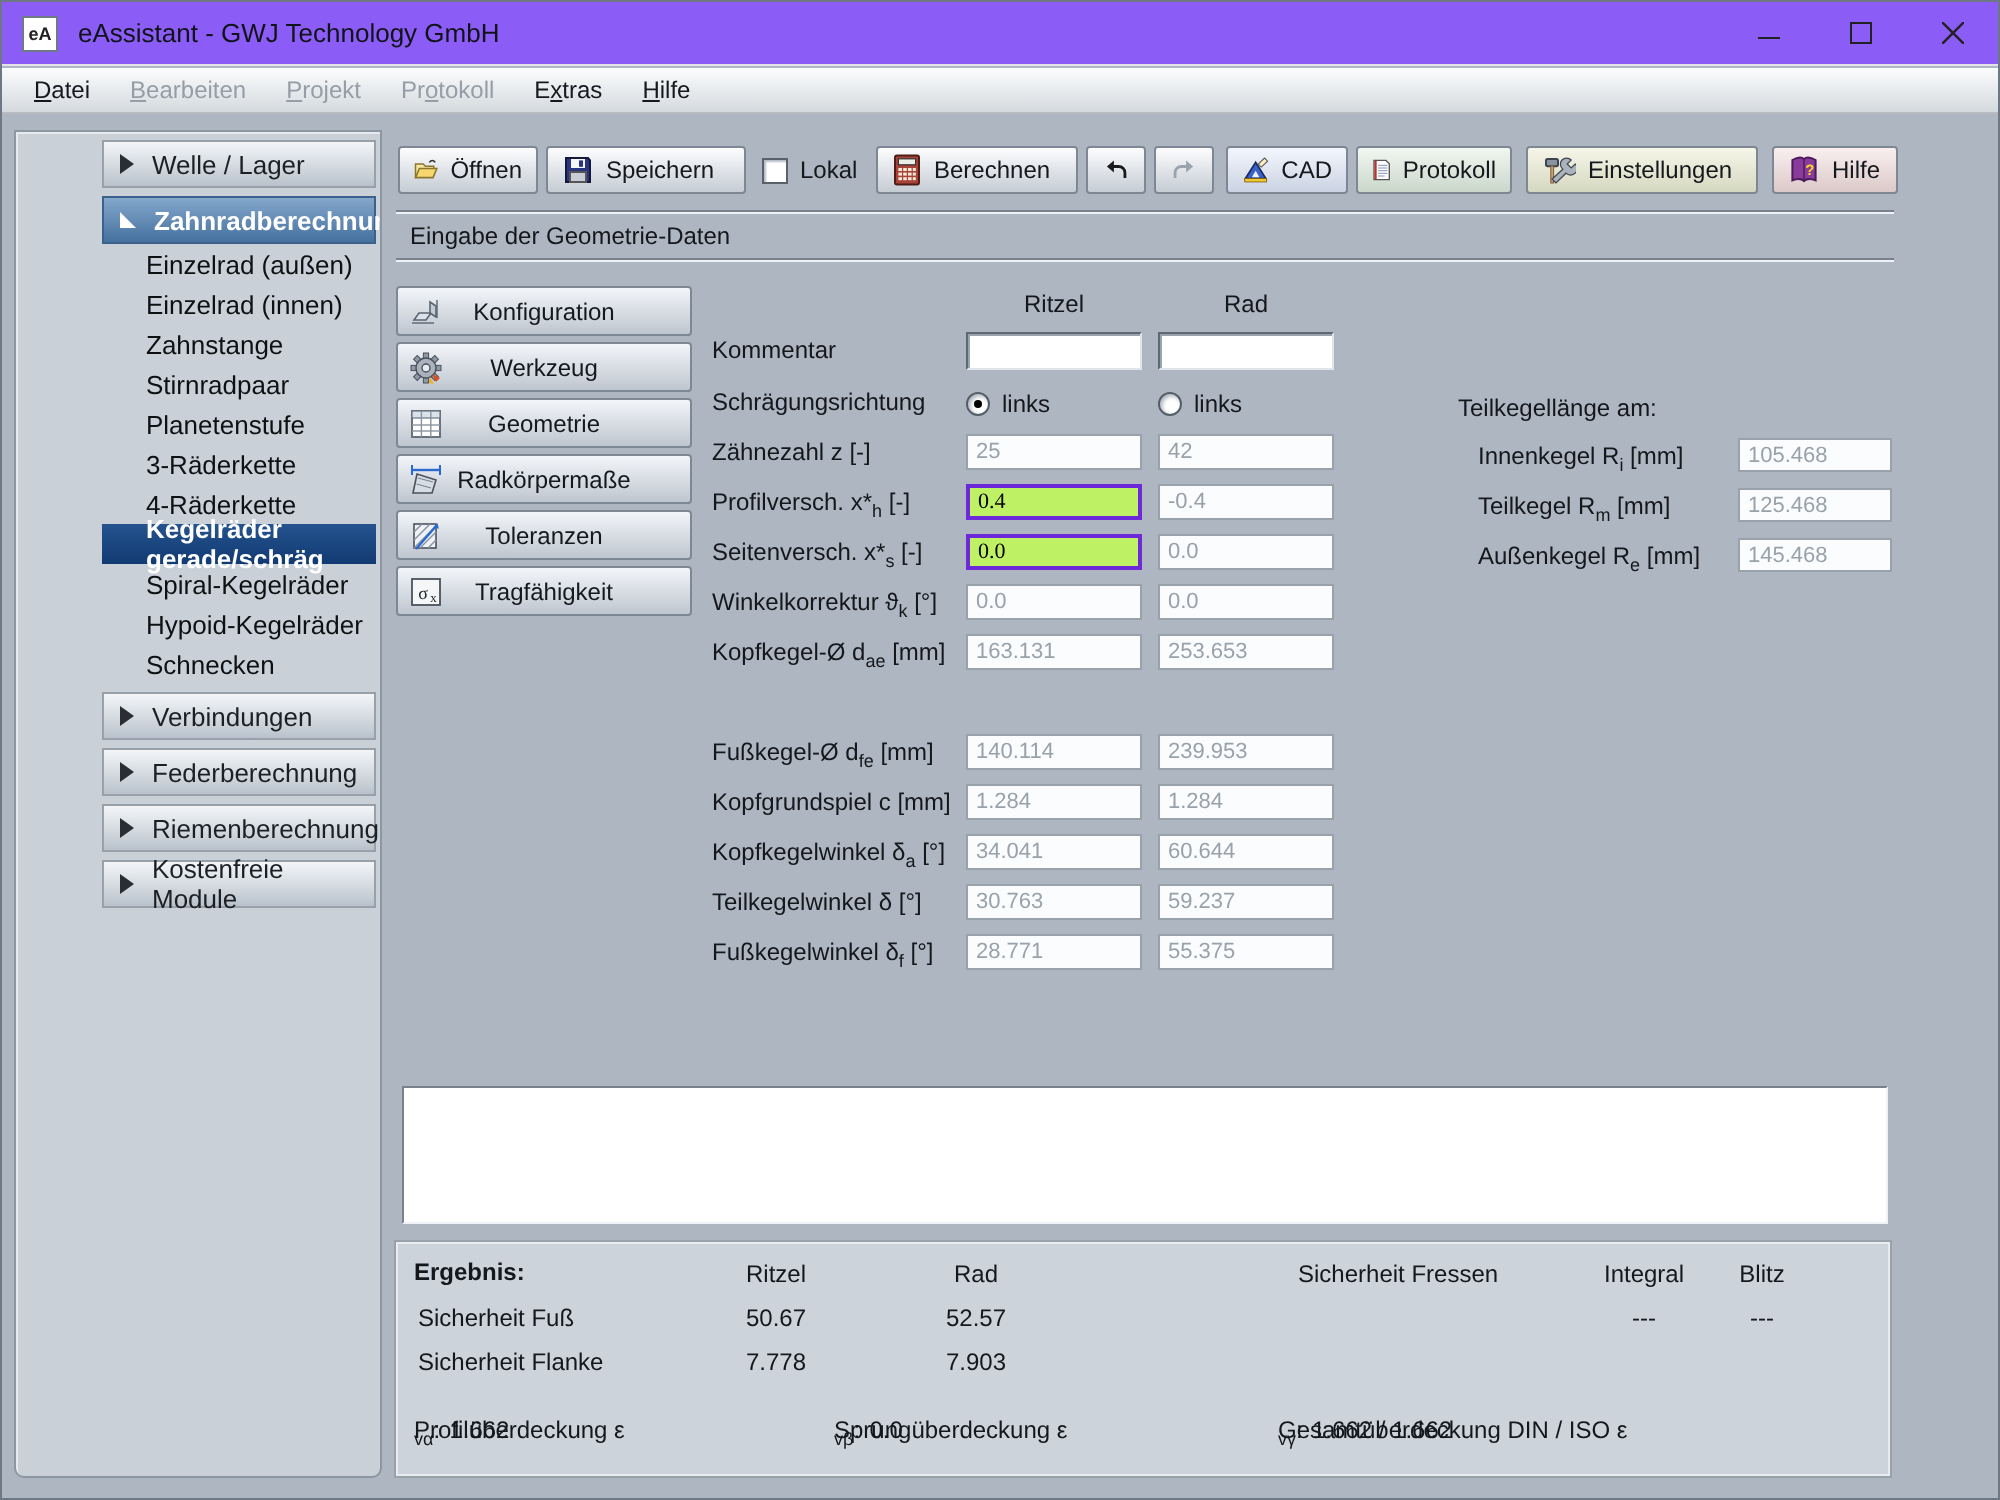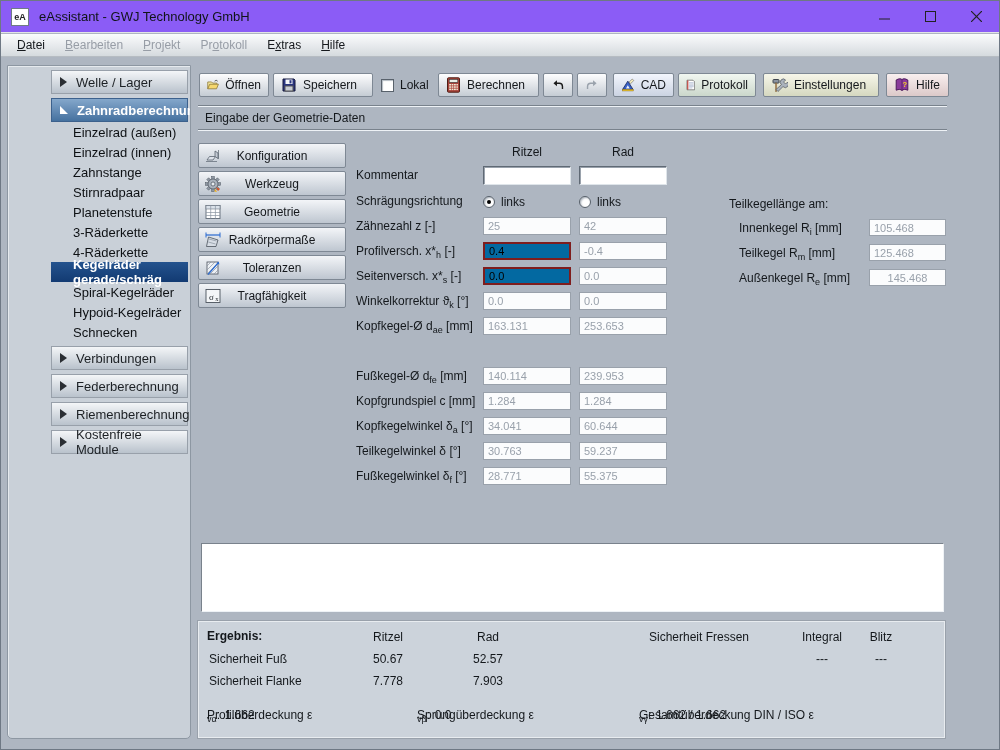--- a/index.html
+++ b/index.html
@@ -72,21 +72,21 @@
 
   
   .col-h { position:absolute; top:144px; width:88px; text-align:center; font-size:12px; color:#14181c; }
   .frow { position:absolute; left:0; width:1000px; height:19px; }
   .flabel { position:absolute; left:355px; width:126px; font-size:12px; color:#14181c; line-height:19px; }
   .fsub { font-size:9px; }
   .fld { position:absolute; width:88px; height:18px; font-size:11px; padding:0 4px;
          font-family:"Liberation Sans",sans-serif; }
   .fld.ritzel { left:482px; } .fld.rad { left:578px; }
   .fld.ro { background:#fbfcfd; color:#99a1ab; border:1px solid #99a1ab; }
-  .fld.ed { background:#0369a1; color:#000; border:2px solid #7f1d1d; }
+  .fld.ed { background:#bef264; color:#000; border:2px solid #6d28d9;font-family:Liberation Serif, serif; }
   .fld.comment { background:#fff; color:#000; height:19px; border:1px solid;
                  border-color:#5f6974 #dfe5ea #dfe5ea #5f6974; box-shadow:inset 1px 1px 0 #9aa2ac; }
   .radio-wrap { position:absolute; display:flex; align-items:center; gap:6px; height:19px;
                 font-size:12px; color:#14181c; }
   .radio { width:12px; height:12px; border-radius:50%; background:#fff; border:1px solid #555e68;
            box-shadow:inset 1px 1px 2px #aab2bc; position:relative; }
   .radio.checked::after { content:""; position:absolute; left:3px; top:3px; width:4px; height:4px;
                           border-radius:50%; background:#000; }
 
   
@@ -437,21 +437,21 @@
     <input class="fld ritzel ro" readonly="" value="28.771" style="">
     <input class="fld rad ro" readonly="" value="55.375" style="">
   </div>
 
   <div class="sp-title">Teilkegellänge am:</div>
   <span class="sp-label" style="top:218px"><span>Innenkegel R</span><sub class="fsub">i</sub><span> [mm]</span></span>
   <input class="sp-fld" style="top: 218px;" readonly="" value="105.468">
   <span class="sp-label" style="top:243px"><span>Teilkegel R</span><sub class="fsub">m</sub><span> [mm]</span></span>
   <input class="sp-fld" style="top: 243px;" readonly="" value="125.468">
   <span class="sp-label" style="top:268px"><span>Außenkegel R</span><sub class="fsub">e</sub><span> [mm]</span></span>
-  <input class="sp-fld" style="top: 268px; text-align: center;" readonly="" value="145.468">
+  <input class="sp-fld" style="top: 268px;" readonly="" value="145.468">
 
   <div class="msgbox"></div>
 
   <div class="results">
     <span class="r-title" style="left:8px;top:7px">Ergebnis:</span>
     <span class="c-ritzel" style="top:8px">Ritzel</span>
     <span class="c-rad" style="top:8px">Rad</span>
     <span class="c-fress" style="top:8px">Sicherheit Fressen</span>
     <span class="c-integ" style="top:8px">Integral</span>
     <span class="c-blitz" style="top:8px">Blitz</span>

